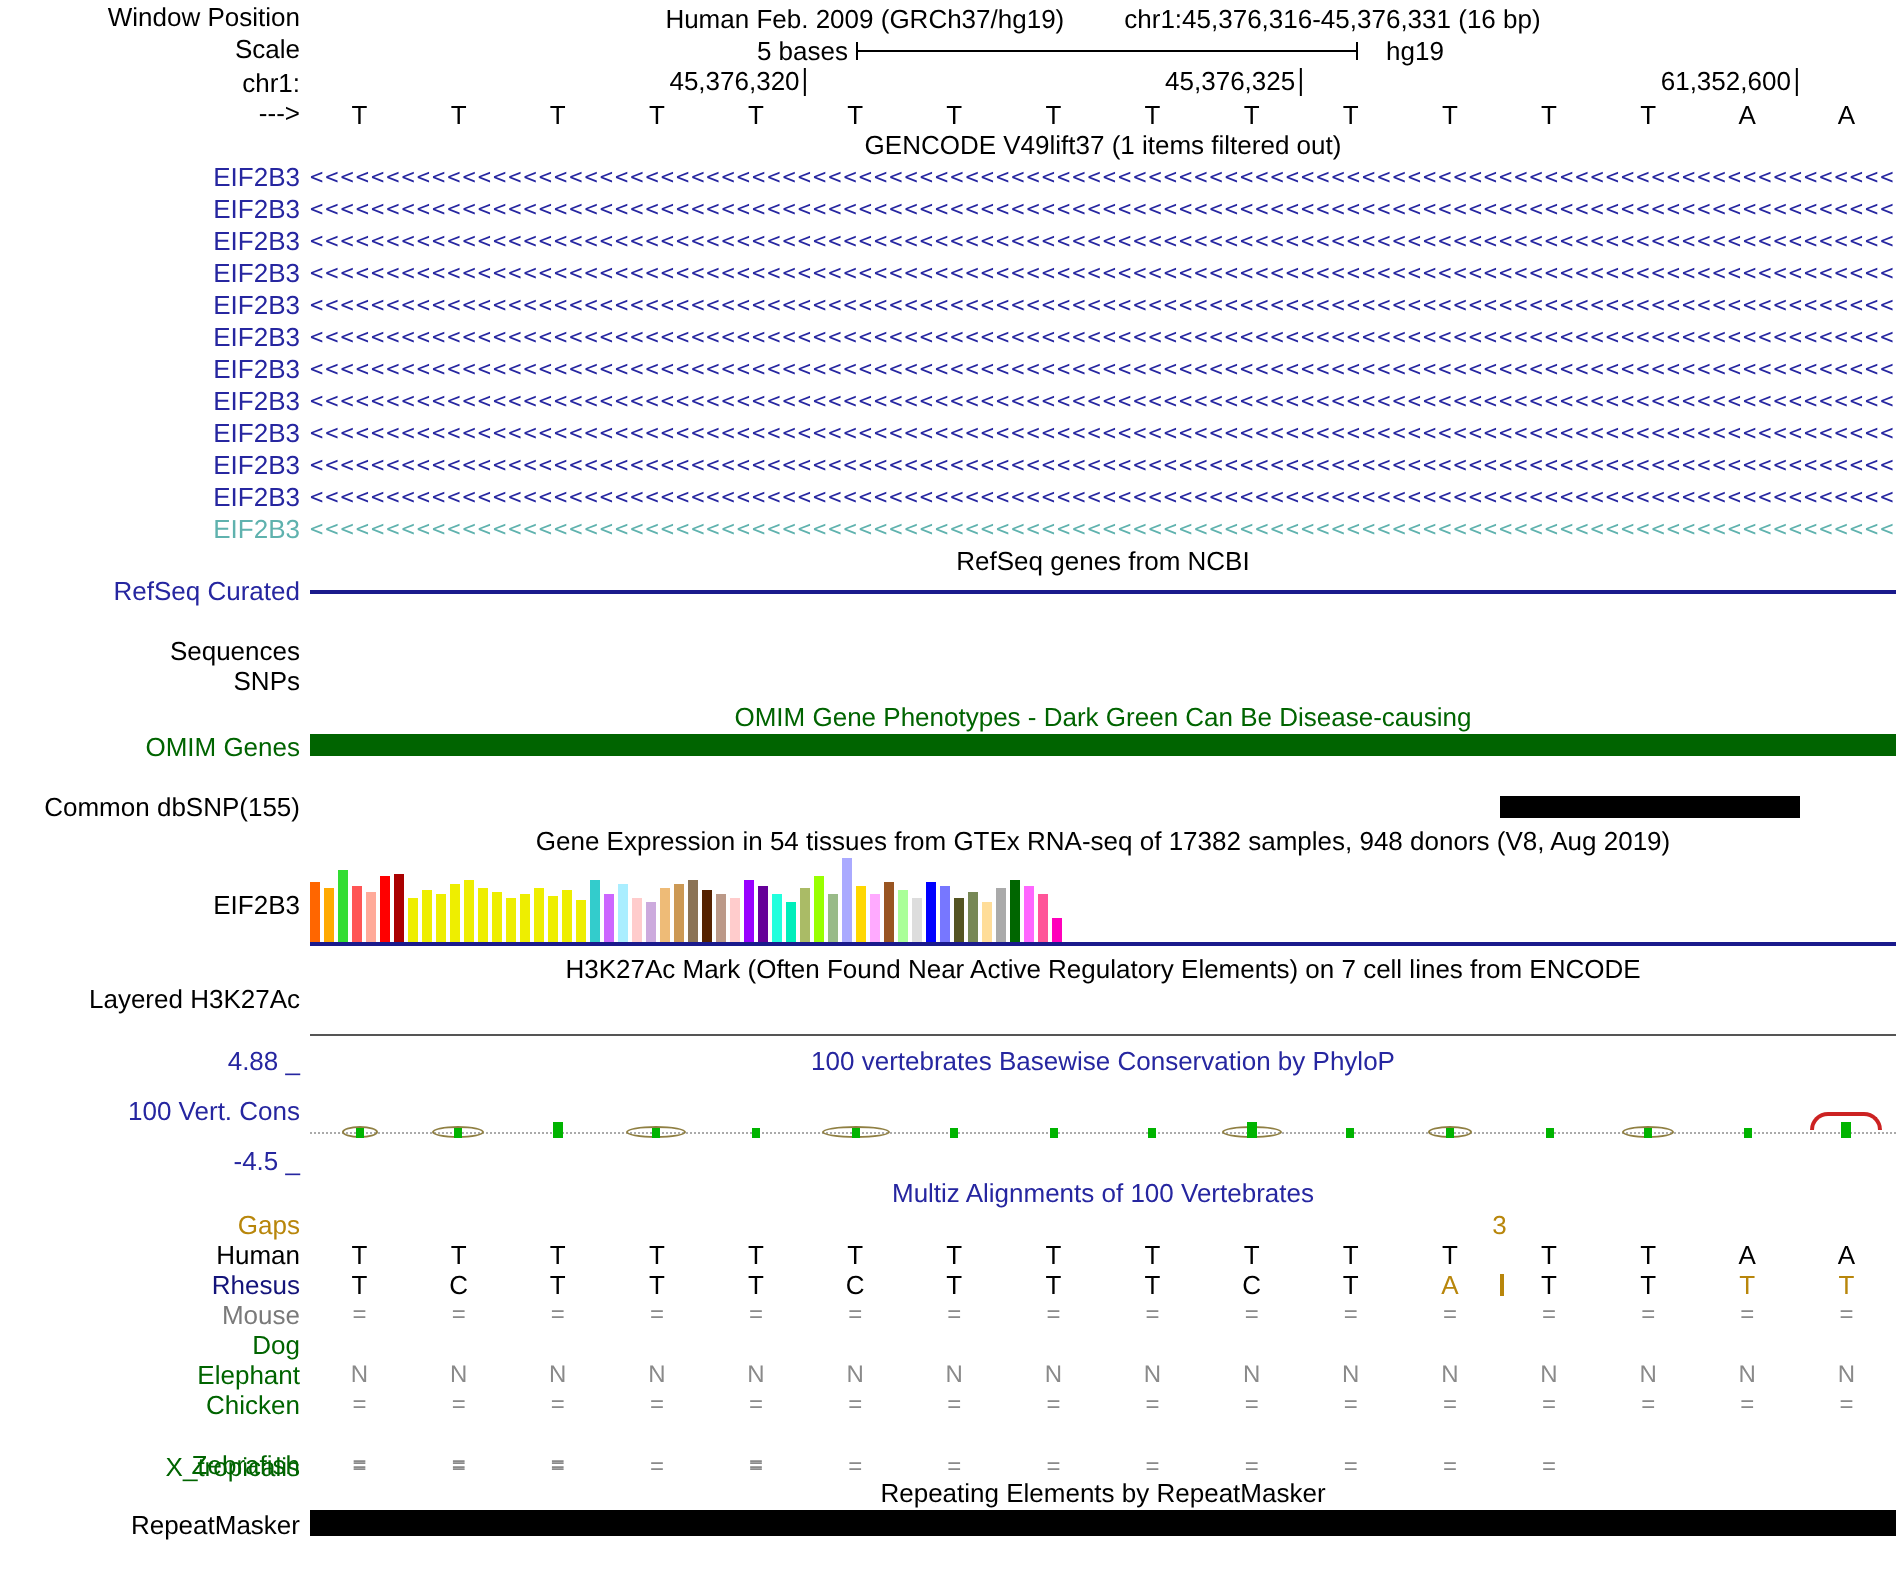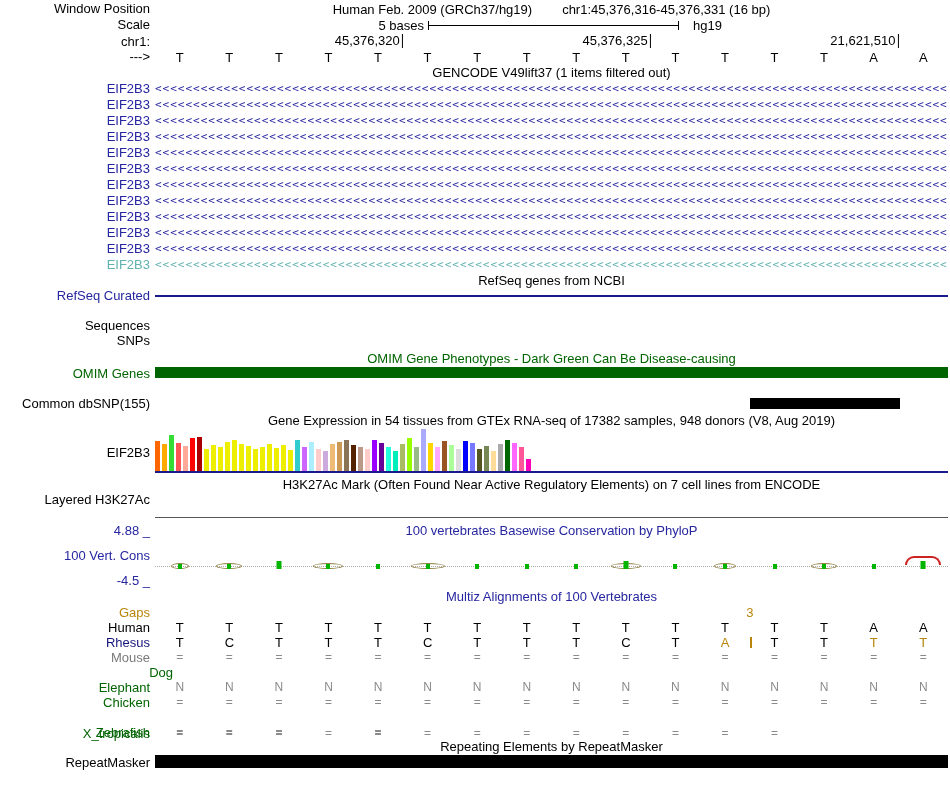--- a/index.html
+++ b/index.html
@@ -52,21 +52,21 @@
   <div class="content" style="top:18px">
     <span class="ra" style="left:269px">5 bases</span>
     <div class="scale-bar"></div>
     <span style="position:absolute;left:538px">hg19</span>
   </div>
 
   <div class="lbl" style="top:35px">chr1:</div>
   <div class="content" style="top:34px" id="coord-ticks">
       <span class="coord" style="left: 247.812px;">45,376,320</span>
       <span class="coord" style="left: 495.625px;">45,376,325</span>
-      <span class="coord" style="left: 743.438px;">21,621,510</span>
+      <span class="coord" style="left: 743.438px;">61,352,600</span>
     </div>
 
   <div class="lbl" style="top:50px">---&gt;</div>
   <div class="content" style="top:50px" id="ruler-bases">
       <span class="base" style="left: 24.7812px;">T</span>
       <span class="base" style="left: 74.3438px;">T</span>
       <span class="base" style="left: 123.906px;">T</span>
       <span class="base" style="left: 173.469px;">T</span>
       <span class="base" style="left: 223.031px;">T</span>
       <span class="base" style="left: 272.594px;">T</span>
@@ -302,21 +302,21 @@
         <span class="mz-cell sym" style="left: 576.281px; color: rgb(138, 138, 138);">=</span>
         <span class="mz-cell sym" style="left: 625.844px; color: rgb(138, 138, 138);">=</span>
         <span class="mz-cell sym" style="left: 675.406px; color: rgb(138, 138, 138);">=</span>
         <span class="mz-cell sym" style="left: 724.969px; color: rgb(138, 138, 138);">=</span>
         <span class="mz-cell sym" style="left: 774.531px; color: rgb(138, 138, 138);">=</span>
         <span class="mz-cell sym" style="left: 824.094px; color: rgb(138, 138, 138);">=</span>
         <span class="mz-cell sym" style="left: 873.656px; color: rgb(138, 138, 138);">=</span>
         <span class="mz-cell sym" style="left: 923.219px; color: rgb(138, 138, 138);">=</span>
       </div>
       <div class="mz-row" style="top: 60px;">
-        <div class="lbl" style="color: rgb(0, 100, 0); padding-left: 23px;">Dog</div>
+        <div class="lbl" style="color: rgb(0, 100, 0);">Dog</div>
       </div>
       <div class="mz-row" style="top: 75px;">
         <div class="lbl" style="color: rgb(0, 100, 0);">Elephant</div>
         <span class="mz-cell sym" style="left: 179.781px; color: rgb(138, 138, 138);">N</span>
         <span class="mz-cell sym" style="left: 229.344px; color: rgb(138, 138, 138);">N</span>
         <span class="mz-cell sym" style="left: 278.906px; color: rgb(138, 138, 138);">N</span>
         <span class="mz-cell sym" style="left: 328.469px; color: rgb(138, 138, 138);">N</span>
         <span class="mz-cell sym" style="left: 378.031px; color: rgb(138, 138, 138);">N</span>
         <span class="mz-cell sym" style="left: 427.594px; color: rgb(138, 138, 138);">N</span>
         <span class="mz-cell sym" style="left: 477.156px; color: rgb(138, 138, 138);">N</span>

